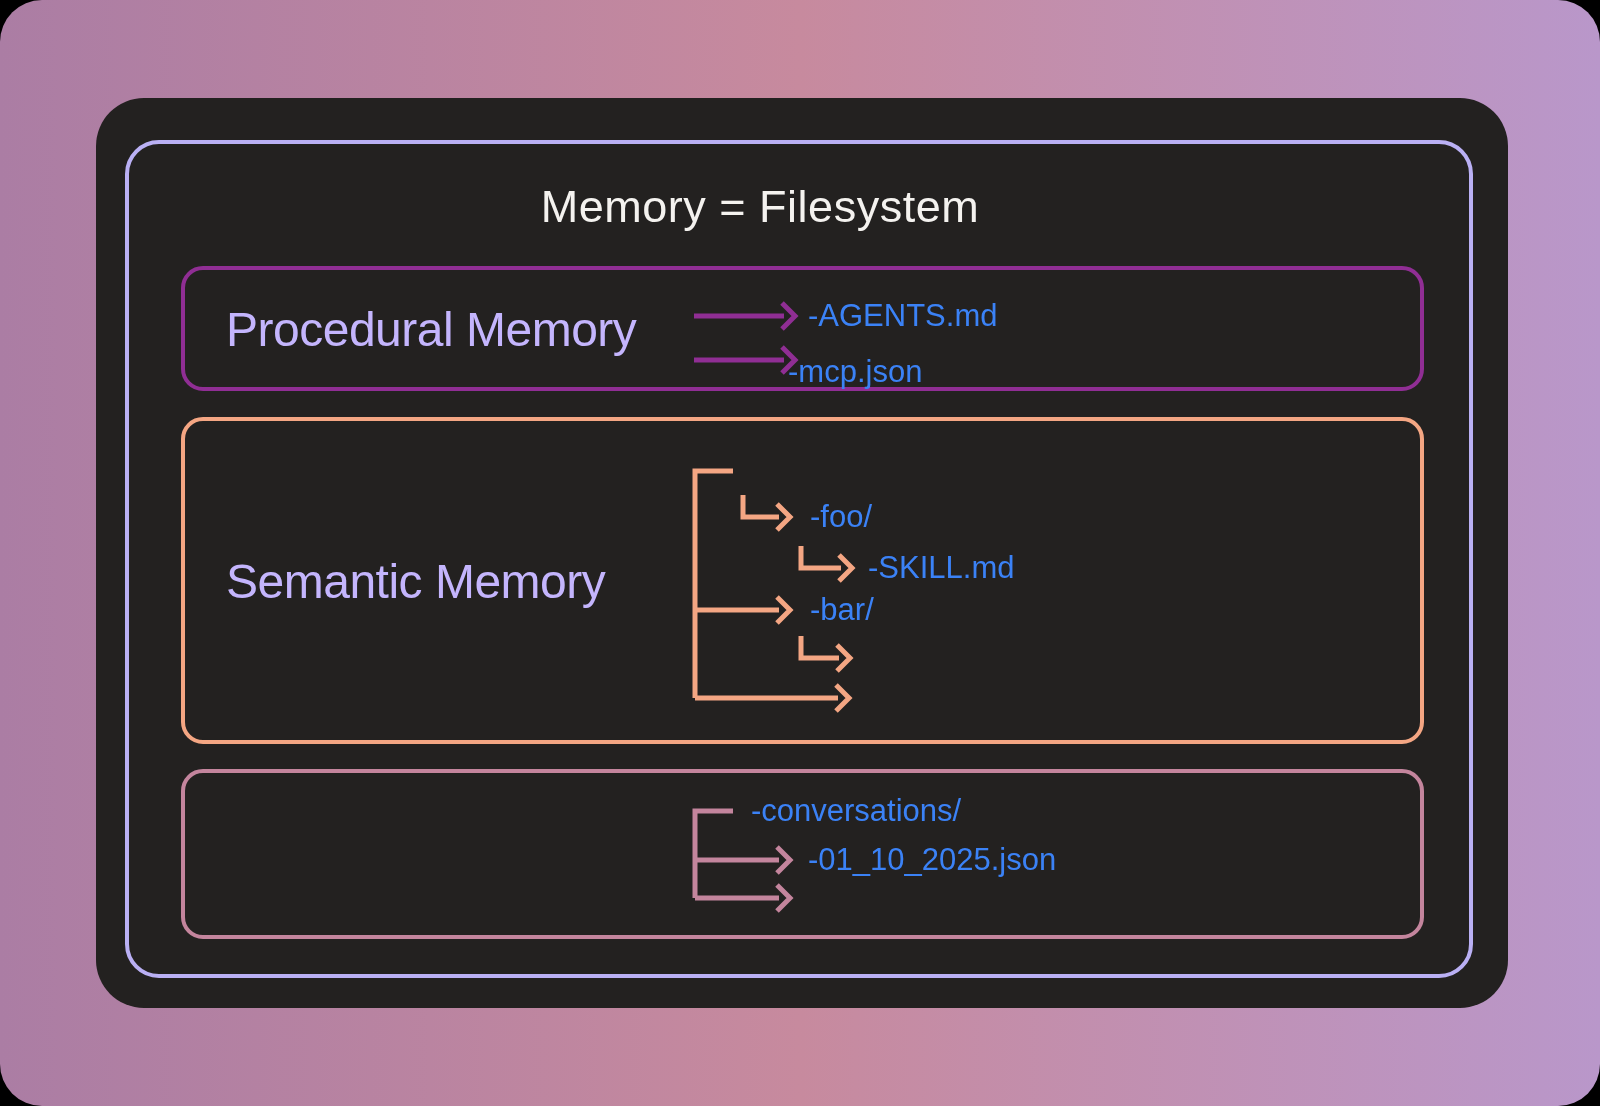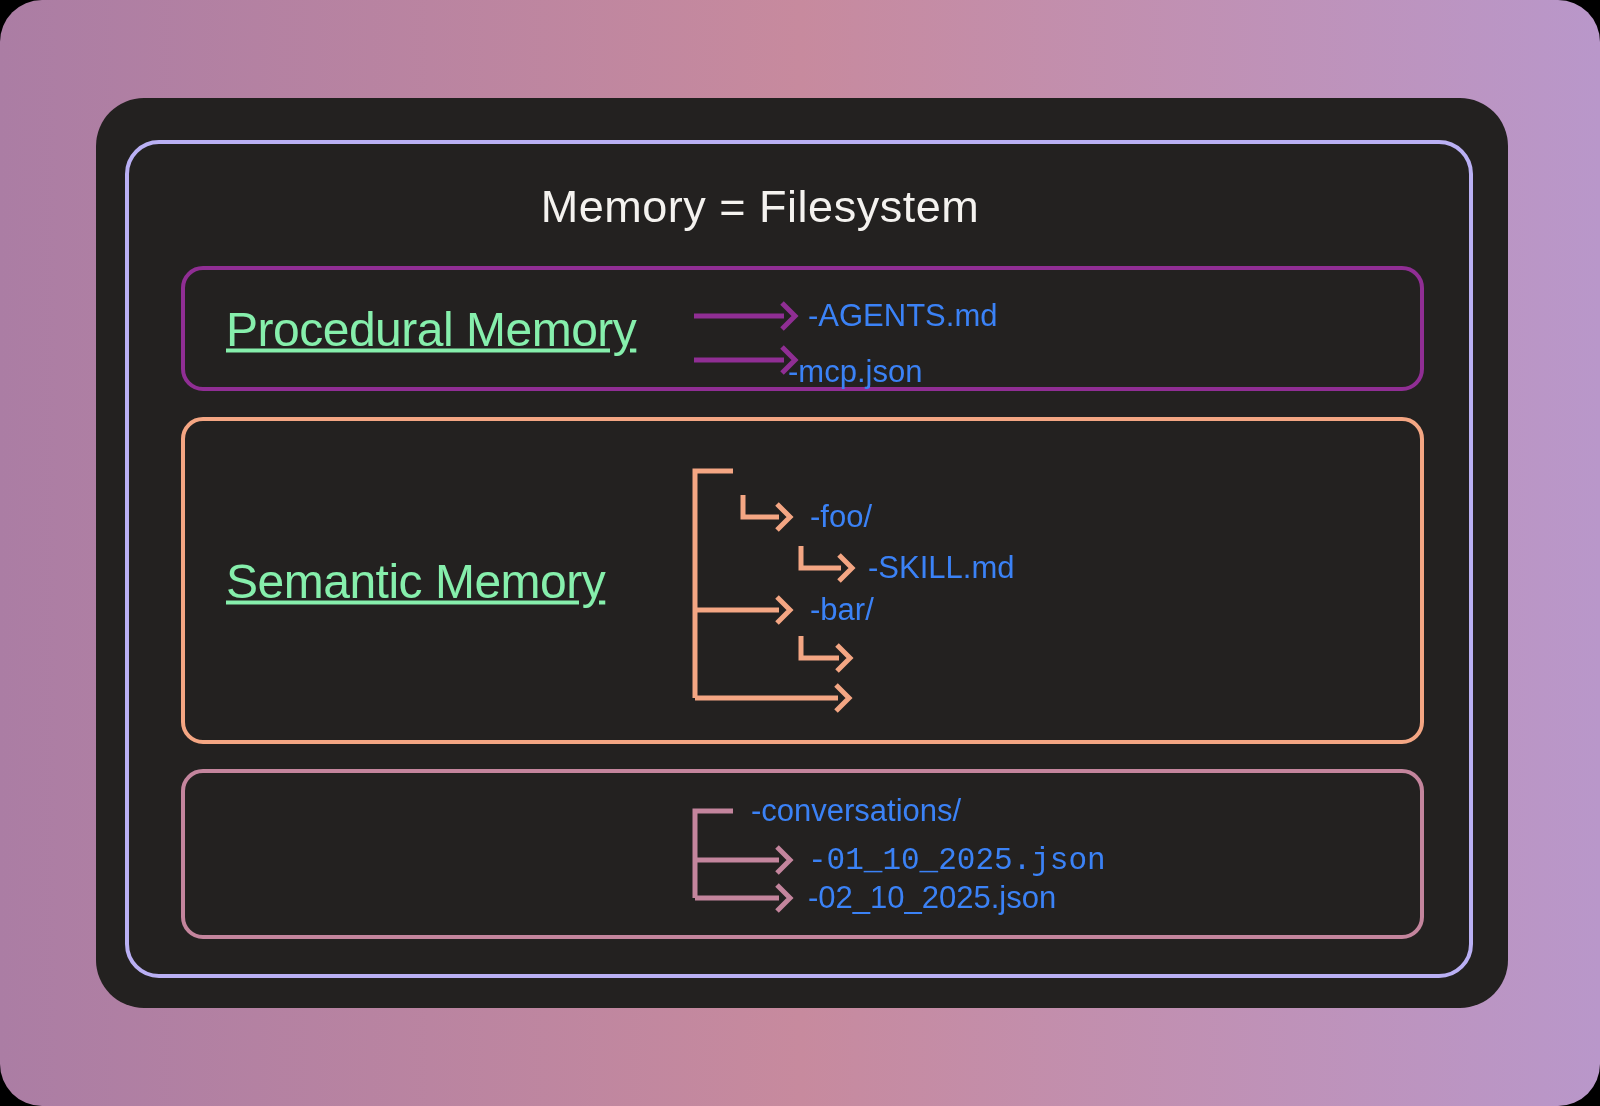--- a/index.html
+++ b/index.html
@@ -13,21 +13,21 @@
          border:4px solid #bab0f4;border-radius:34px;box-sizing:border-box;}
   .diagram-title{position:absolute;top:36px;left:0;width:100%;padding-right:78px;
          box-sizing:border-box;text-align:center;color:#f4f2ef;font-size:45px;
          line-height:54px;letter-spacing:0.5px;}
   .memory-box{position:absolute;left:52px;width:1243px;border:4px solid;
          border-radius:22px;box-sizing:border-box;}
   .box-procedural{top:122px;height:125px;border-color:#902e94;}
   .box-semantic{top:273px;height:327px;border-color:#f4a683;}
   .box-episodic{top:625px;height:170px;border-color:#c4859d;}
   .box-label{position:absolute;left:41px;top:50%;transform:translateY(-50%);
-         color:#86efac;font-size:48px;letter-spacing:-0.5px;white-space:nowrap;text-decoration:underline;}
+         color:#c4b5fd;font-size:48px;letter-spacing:-0.5px;white-space:nowrap;}
   .file-text{position:absolute;transform:translateY(-50%);color:#3b82f6;
          font-size:31px;letter-spacing:0px;white-space:nowrap;}
   .tree-svg{position:absolute;overflow:visible;}
   .tree-svg path{fill:none;stroke-width:5;}
   .stroke-proc path{stroke:#902e94;}
   .stroke-sem path{stroke:#f4a683;}
   .stroke-epi path{stroke:#c4859d;}
 </style>
 </head>
 <body>
@@ -82,20 +82,19 @@
 
             <path d="M48,13 H10 V100"></path>
 
             <path d="M10,62 H94"></path>
             <path d="M92,49 L105,62 L92,75"></path>
 
             <path d="M10,100 H94"></path>
             <path d="M92,87 L105,100 L92,113"></path>
           </svg>
           <div class="file-text" style="left:566px;top:38px;">-conversations/</div>
-          <div class="file-text" style="left:623px;top:87px;font-family:Liberation Mono, monospace;">-01_10_2025.json</div>
-          <div class="file-text" style="left:623px;top:125px;">-02_10_2025.json</div>
+          <div class="file-text" style="left:623px;top:87px;">-01_10_2025.json</div>
         </div>
 
       </div>
     </div>
   </div>
 </div>
 
 </body></html>

